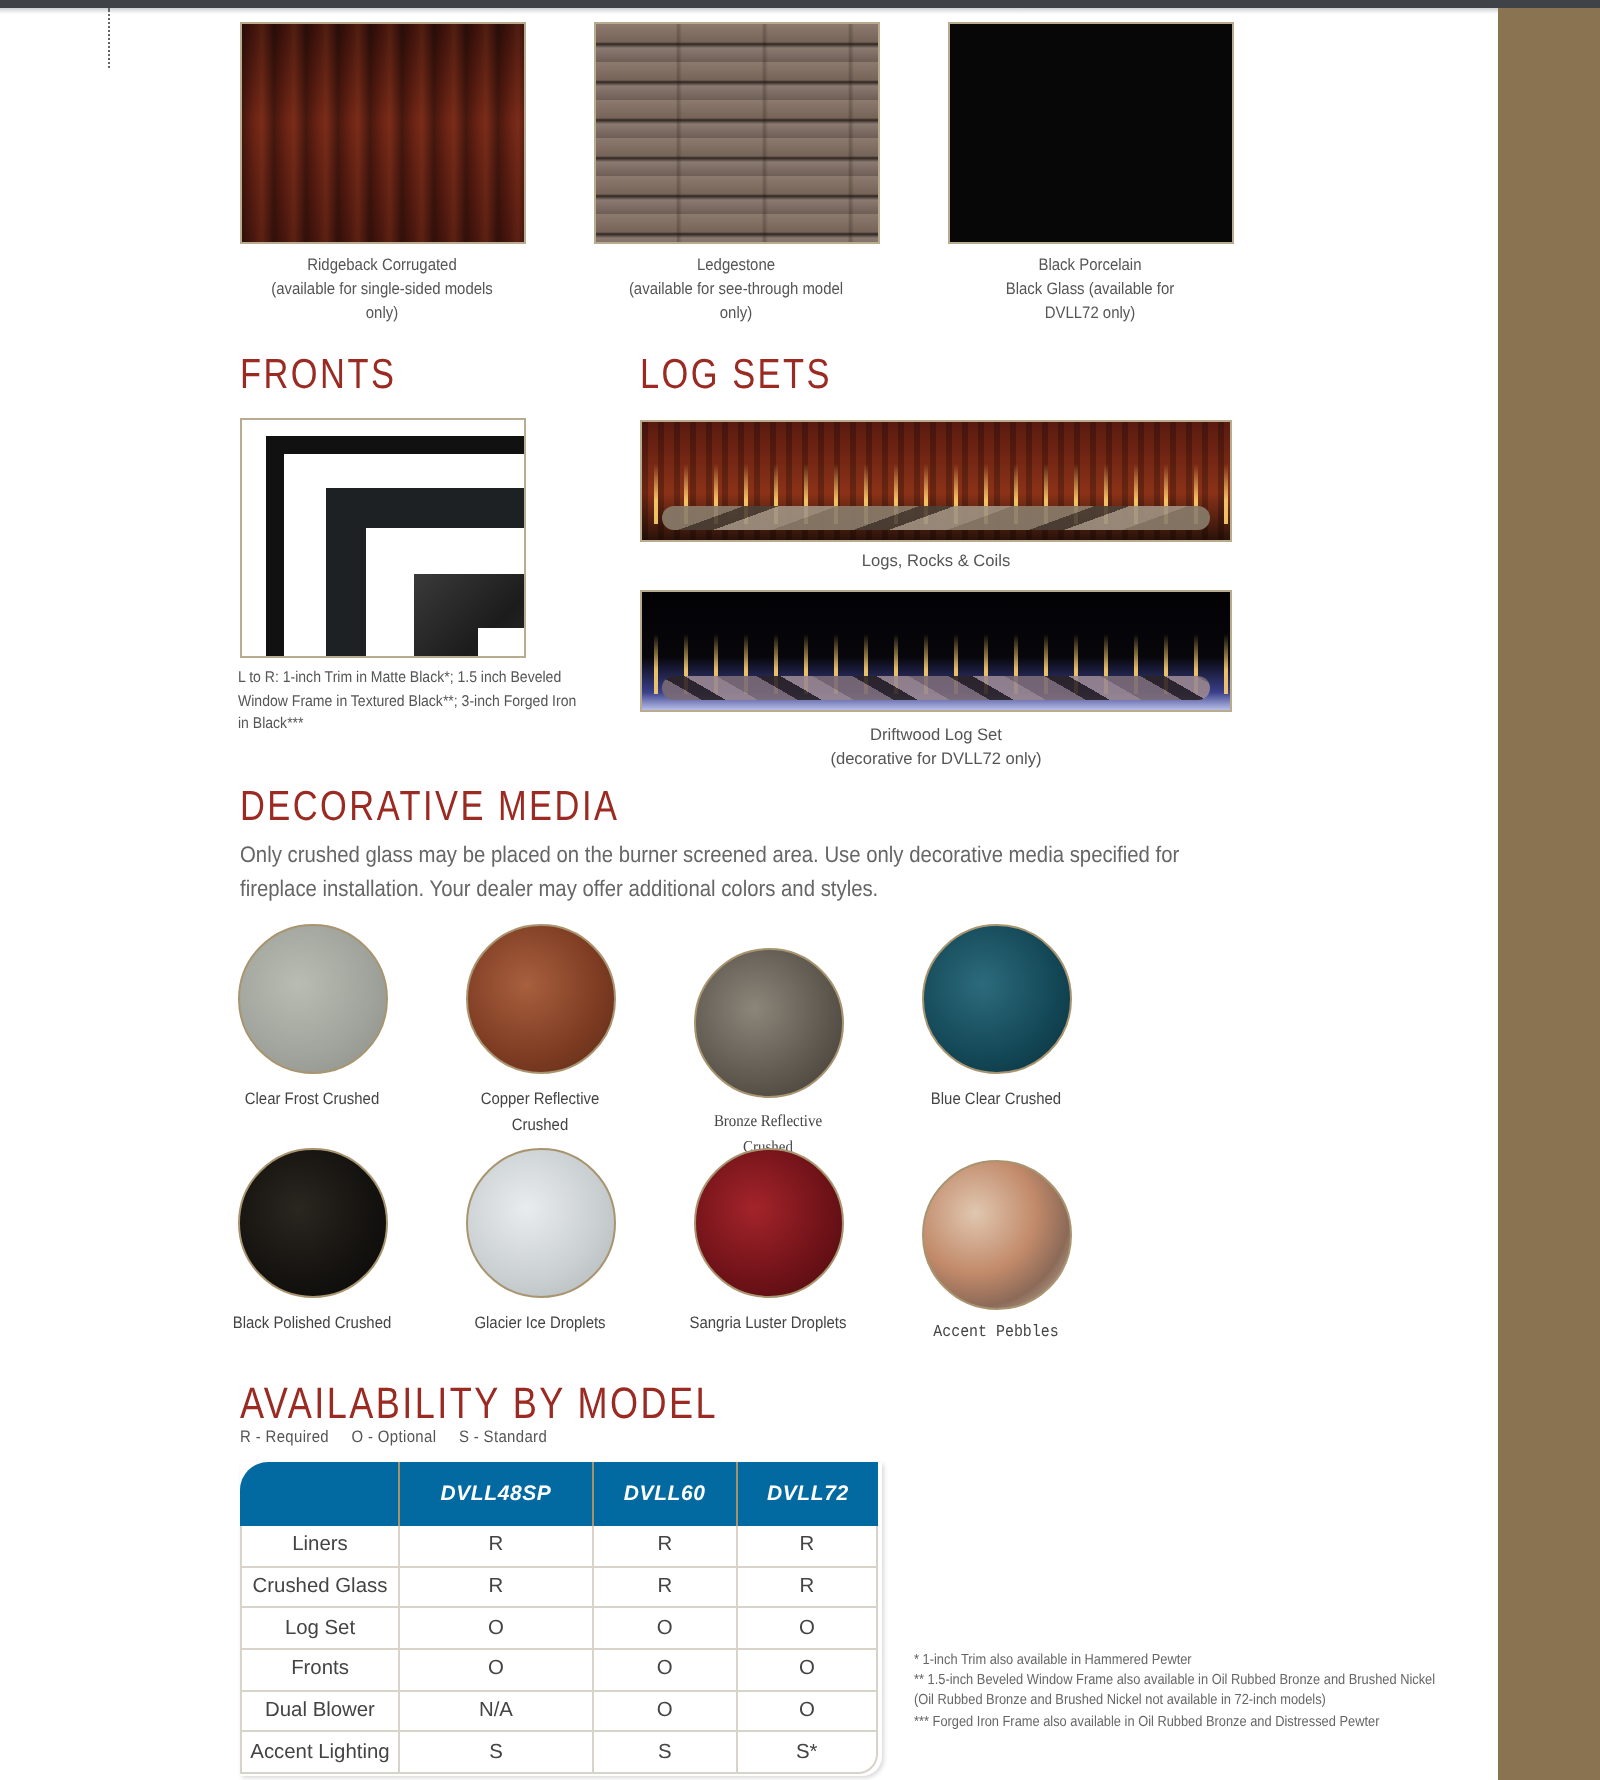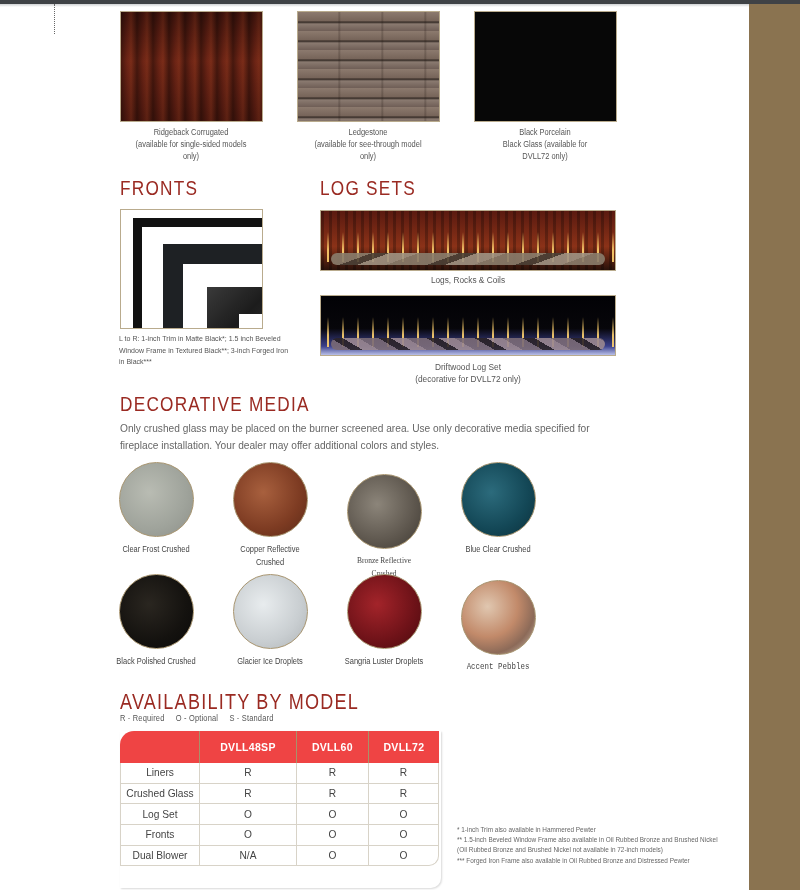--- a/index.html
+++ b/index.html
@@ -55,21 +55,21 @@
 
     
     .deco-text { position: absolute; left: 120px; top: 420px; width: 540px; font-size: 11.3px; line-height: 17px; color: #666; transform: scaleX(0.9); transform-origin: left top; }
     .media { position: absolute; width: 110px; text-align: center; }
     .media-circle { width: 75px; height: 75px; border-radius: 50%; margin: 0 auto; border: 1.5px solid #a89570; }
     .media-label { font-size: 8.3px; line-height: 12.5px; color: #444; margin-top: 6px; transform: scaleX(0.9); }
 
     
     .legend { position: absolute; left: 120px; top: 713px; font-size: 8.3px; color: #555; letter-spacing: .2px; transform: scaleX(0.9); transform-origin: left top; white-space: pre; }
     table.avail { position: absolute; left: 120px; top: 731px; width: 319px; border-collapse: separate; border-spacing: 0; font-size: 10.2px; color: #444; }
-    table.avail th { background: #ef4444; color: #fff; height: 32px; font-weight: bold; font-size: 10.5px; letter-spacing: .3px; border-right: 1px solid #a8916a; }
+    table.avail th { background: #0369a1; color: #fff; height: 32px; font-weight: bold; font-size: 10.5px; letter-spacing: .3px; border-right: 1px solid #a8916a; font-style: italic; }
     table.avail th:first-child { border-top-left-radius: 14px; width: 80px; }
     table.avail th:last-child { border-right: none; margin-top: 28px; }
     table.avail td { height: 20.7px; text-align: center; border-right: 1px solid #d8d3c8; border-bottom: 1px solid #d8d3c8; }
     table.avail td:first-child { border-left: 1px solid #d8d3c8; }
     table.avail tr:last-child td:last-child { border-bottom-right-radius: 10px; }
     .table-shadow { position: absolute; left: 120px; top: 731px; width: 321px; height: 157px; box-shadow: 1px 1px 2px rgba(0,0,0,.15); border-bottom-right-radius: 10px; pointer-events: none; }
 
     .footnotes { position: absolute; left: 457px; top: 825px; width: 300px; font-size: 7.3px; line-height: 10.2px; color: #666; transform: scaleX(0.88); transform-origin: left top; }
   </style>
 </head>
@@ -222,20 +222,26 @@
       <td>O</td>
       <td>O</td>
       <td>O</td>
     </tr>
     <tr>
       <td>Dual Blower</td>
       <td>N/A</td>
       <td>O</td>
       <td>O</td>
     </tr>
+    <tr>
+      <td>Accent Lighting</td>
+      <td>S</td>
+      <td>S</td>
+      <td>S*</td>
+    </tr>
   </tbody>
 </table>
 
 <div class="footnotes">
   <div>* 1-inch Trim also available in Hammered Pewter</div>
   <div>** 1.5-inch Beveled Window Frame also available in Oil Rubbed Bronze and Brushed Nickel</div>
   <div>(Oil Rubbed Bronze and Brushed Nickel not available in 72-inch models)</div>
   <div>*** Forged Iron Frame also available in Oil Rubbed Bronze and Distressed Pewter</div>
 </div>
 

